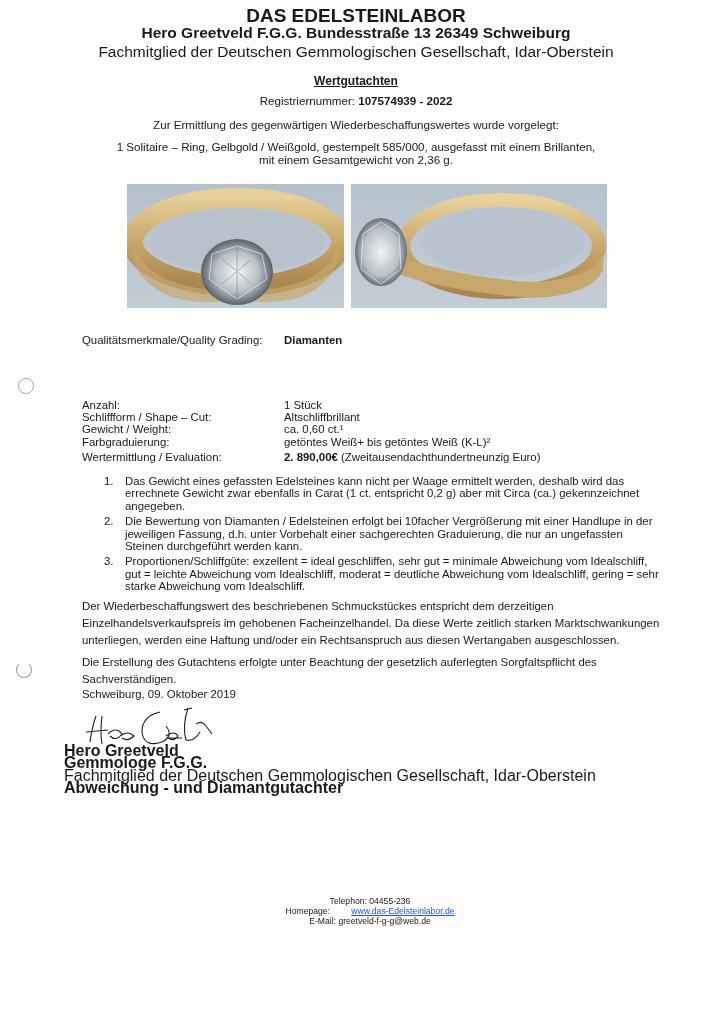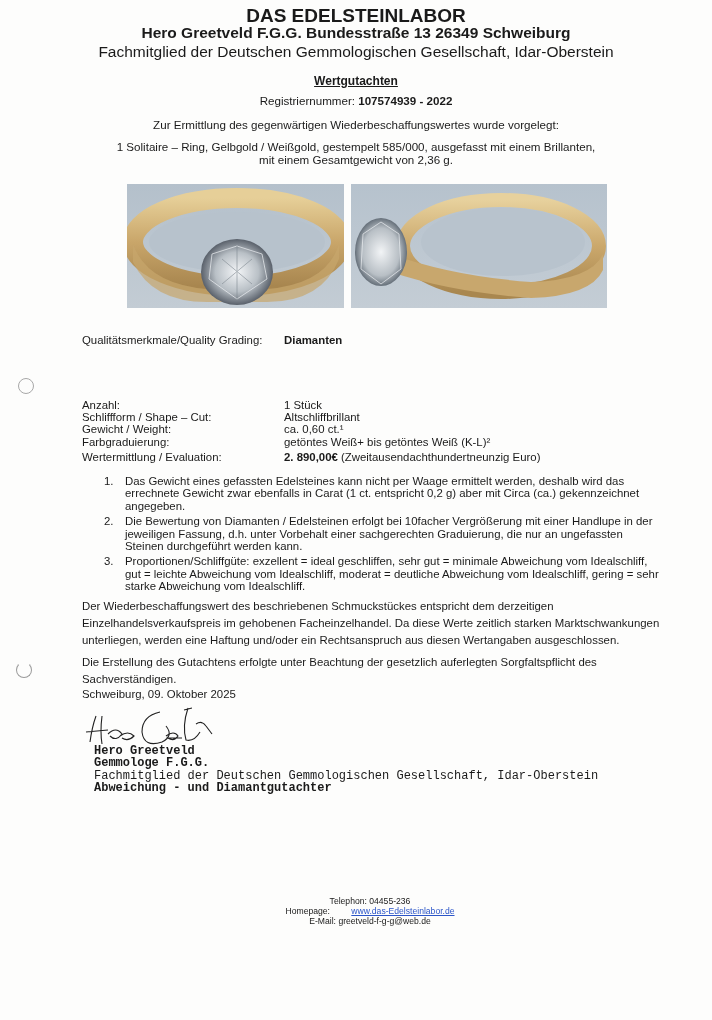--- a/index.html
+++ b/index.html
@@ -30,21 +30,21 @@
   .row .lbl { width: 202px; }
   .row .val { white-space: nowrap; }
 
   .notes { position: absolute; left: 104px; width: 560px; font-size: 11.4px; line-height: 12.4px; }
   .note { display: flex; margin: 0; }
   .note .num { width: 21px; flex: none; }
   .note .txt { flex: 1; }
 
   .para { position: absolute; left: 82px; width: 590px; font-size: 11.4px; line-height: 17px; }
 
-  .sig { position: absolute; left: 94px; font-size: 12px; line-height: 12.4px; font-family: Liberation Mono, monospace; }
+  .sig { position: absolute; left: 64px; font-size: 16px; line-height: 12.4px; }
 
   .contact { position: absolute; left: 0; width: 740px; text-align: center; font-size: 8.6px; line-height: 10px; }
   .contact a { color: #2b55c8; text-decoration: underline; padding-left: 19px; }
 
   .punch { position: absolute; border-radius: 50%; border: 1.5px solid #a8a8a8; }
 </style>
 </head>
 <body>
 
 <div class="abs center h1" style="top:5px;">DAS EDELSTEINLABOR</div>
@@ -157,21 +157,21 @@
     <span class="txt">Die Bewertung von Diamanten / Edelsteinen erfolgt bei 10facher Vergrößerung mit einer Handlupe in der jeweiligen Fassung, d.h. unter Vorbehalt einer sachgerechten Graduierung, die nur an ungefassten Steinen durchgeführt werden kann.</span>
   </div>
   <div class="note">
     <span class="num">3.</span>
     <span class="txt">Proportionen/Schliffgüte: exzellent = ideal geschliffen, sehr gut = minimale Abweichung vom Idealschliff, gut = leichte Abweichung vom Idealschliff, moderat = deutliche Abweichung vom Idealschliff, gering = sehr starke Abweichung vom Idealschliff.</span>
   </div>
 </div>
 
 <div class="para" style="top:598px;">Der Wiederbeschaffungswert des beschriebenen Schmuckstückes entspricht dem derzeitigen Einzelhandelsverkaufspreis im gehobenen Facheinzelhandel. Da diese Werte zeitlich starken Marktschwankungen unterliegen, werden eine Haftung und/oder ein Rechtsanspruch aus diesen Wertangaben ausgeschlossen.</div>
 <div class="para" style="top:654px;">Die Erstellung des Gutachtens erfolgte unter Beachtung der gesetzlich auferlegten Sorgfaltspflicht des Sachverständigen.</div>
-<div class="para" style="top:686px;">Schweiburg, 09. Oktober 2025</div>
+<div class="para" style="top:686px;">Schweiburg, 09. Oktober 2019</div>
 
 <svg class="abs" style="left:82px; top:702px;" width="140" height="50" viewBox="0 0 140 50">
   <path d="M8 40 Q 10 25 14 14 M 4 30 L 26 28 M 20 14 Q 18 30 20 42" stroke="#222" stroke-width="1.1" fill="none"></path>
   <path d="M26 32 Q 34 24 40 32 Q 34 40 28 34 M 38 34 Q 46 28 52 34 Q 46 40 40 36" stroke="#222" stroke-width="1.1" fill="none"></path>
   <path d="M78 10 Q 60 14 60 30 Q 62 46 80 40 Q 92 34 84 24" stroke="#222" stroke-width="1.1" fill="none"></path>
   <path d="M84 34 Q 92 28 96 34 Q 92 40 86 36 L 100 36" stroke="#222" stroke-width="1.1" fill="none"></path>
   <path d="M102 8 L 110 6 M 106 6 Q 100 24 104 38 Q 112 40 118 30 M 114 22 Q 120 18 124 24 L 130 32" stroke="#222" stroke-width="1.1" fill="none"></path>
 </svg>
 <div class="sig" style="top:745px;">
   <div><b>Hero Greetveld</b></div>

